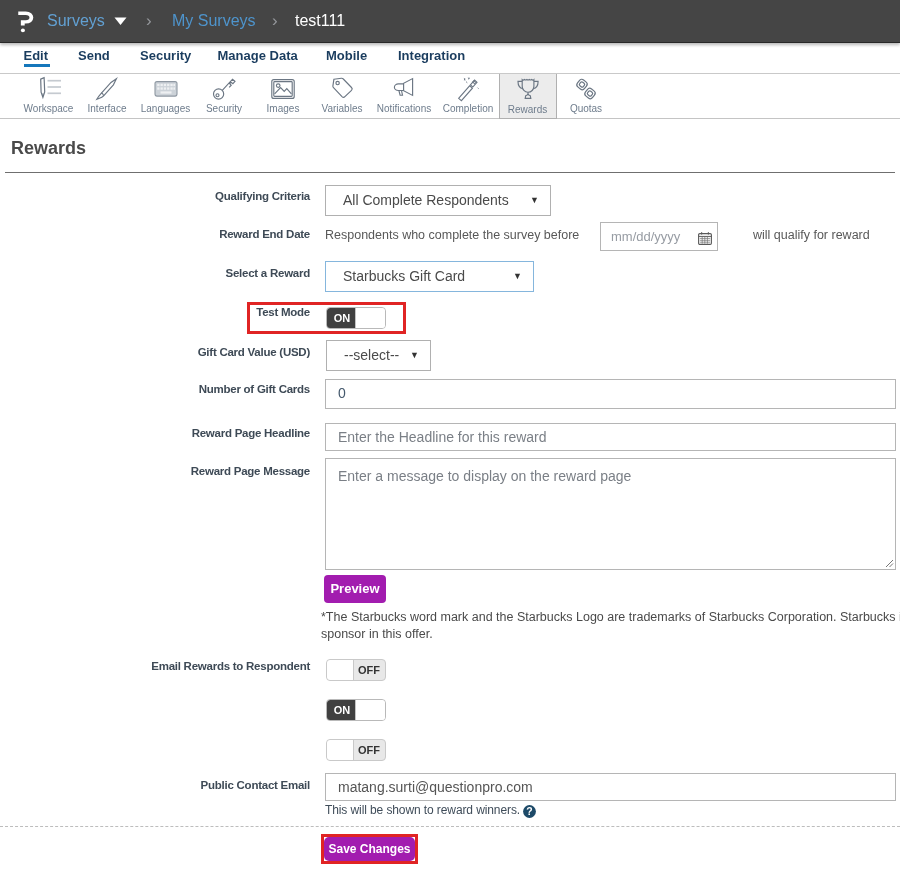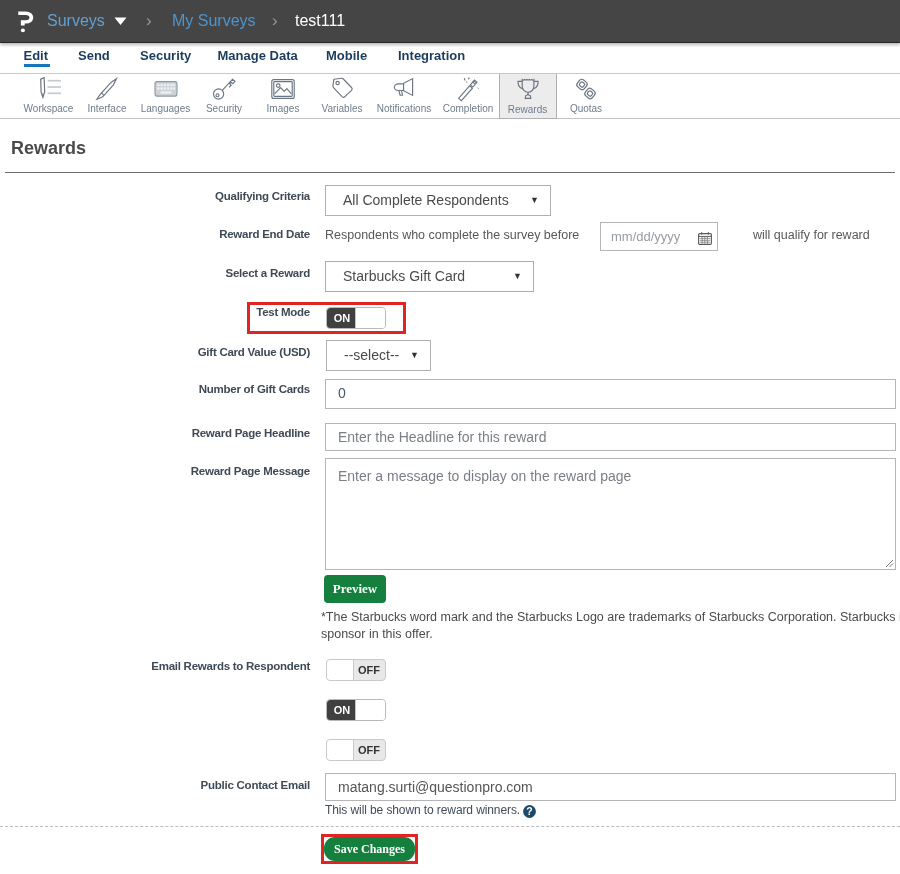--- a/index.html
+++ b/index.html
@@ -49,22 +49,22 @@
 .toggle.on { border:1px solid #b9b9b9; }
 .toggle.on .half1 { position:absolute; left:0; top:0; width:30px; height:22px; background:#404040;
   color:#fff; text-align:center; line-height:21px; border-radius:3px 0 0 3px;}
 .toggle.on .half2 { position:absolute; right:0; top:0; width:30px; height:22px; background:#fff; border-left:1px solid #c4c4c4; border-radius:0 3px 3px 0; }
 .toggle.off { border:1px solid #c9c9c9; background:#e8e8e8; }
 .toggle.off .half1 { position:absolute; left:0; top:0; width:27px; height:20px; background:#fff;
   border-right:1px solid #c9c9c9; border-radius:3px 0 0 3px; }
 .toggle.off .half2 { position:absolute; right:0; top:0; width:32px; height:20px;
   color:#333; text-align:center; line-height:20px; }
 
-.bluebtn { position:absolute; background:#15803d; color:#fff; font-weight:bold;
-  font-size:13px; text-align:center; border-radius:4px;font-family:Liberation Serif, serif; }
+.bluebtn { position:absolute; background:#a21caf; color:#fff; font-weight:bold;
+  font-size:13px; text-align:center; border-radius:4px; }
 </style>
 </head>
 <body>
 <div id="page">
 
   <div id="topbar">
     <svg class="abs" style="left:16px;top:9px" width="18" height="24" viewBox="0 0 18 24">
       <g transform="scale(1.13,1)">
       <path d="M2 4.2 L8.6 4.2 C11.8 4.2 13.6 6.1 13.6 8.6 C13.6 11.1 11.8 12.9 8.6 12.9 L6 12.9 L6 16.6" fill="none" stroke="#fff" stroke-width="3.4"></path>
       <rect x="4.3" y="19.6" width="3.6" height="3.6" rx="1.8" fill="#fff"></rect>
@@ -314,15 +314,15 @@
   <div class="inp" style="left:325px;top:773px;width:571px;height:28px;line-height:26px;color:#555;">matang.surti@questionpro.com</div>
   <div class="ftext" style="left:325px;top:803px;font-size:12px;letter-spacing:-0.1px;color:#3f4c59;">This will be shown to reward winners.</div>
   <svg class="abs" style="left:523px;top:804.5px" width="13" height="13" viewBox="0 0 13 13">
     <circle cx="6.5" cy="6.5" r="6.4" fill="#1d4a68"></circle>
     <text x="6.5" y="10.2" font-size="10.5" font-weight="bold" fill="#fff" text-anchor="middle" font-family="Liberation Sans">?</text>
   </svg>
 
   <div class="abs" style="left:0;top:826px;width:900px;border-top:1px dashed #bdbdbd;"></div>
 
   <div class="abs" style="left:321px;top:834px;width:97px;height:30px;border:3px solid #e02424;"></div>
-  <div class="bluebtn" style="left:324px;top:837px;width:91px;height:24px;line-height:24px;border-radius:11px;font-size:12px;">Save Changes</div>
+  <div class="bluebtn" style="left:324px;top:837px;width:91px;height:24px;line-height:24px;border-radius:5px;font-size:12px;">Save Changes</div>
 
 </div>
 
 </body></html>

